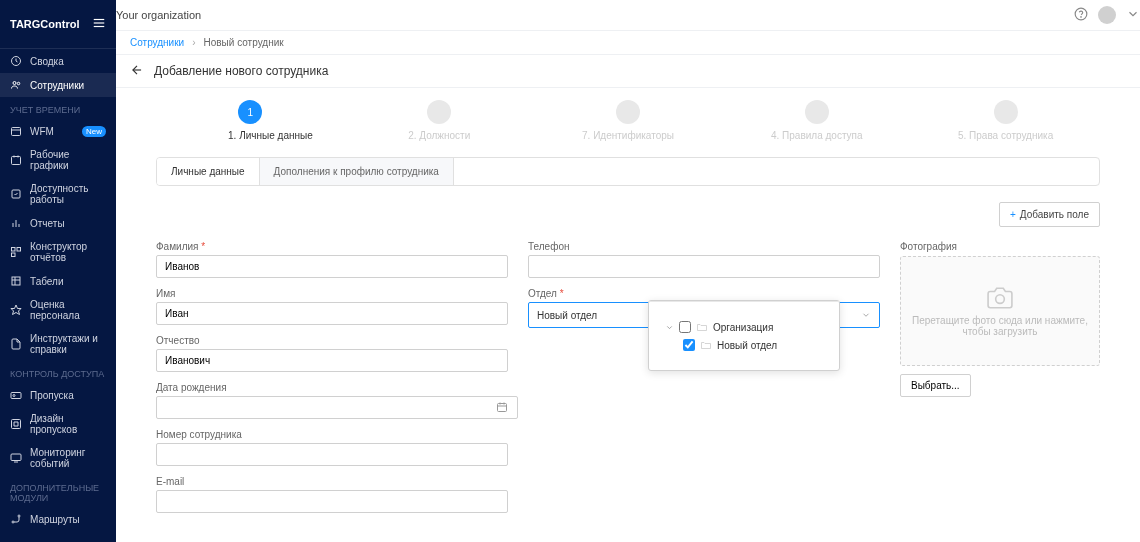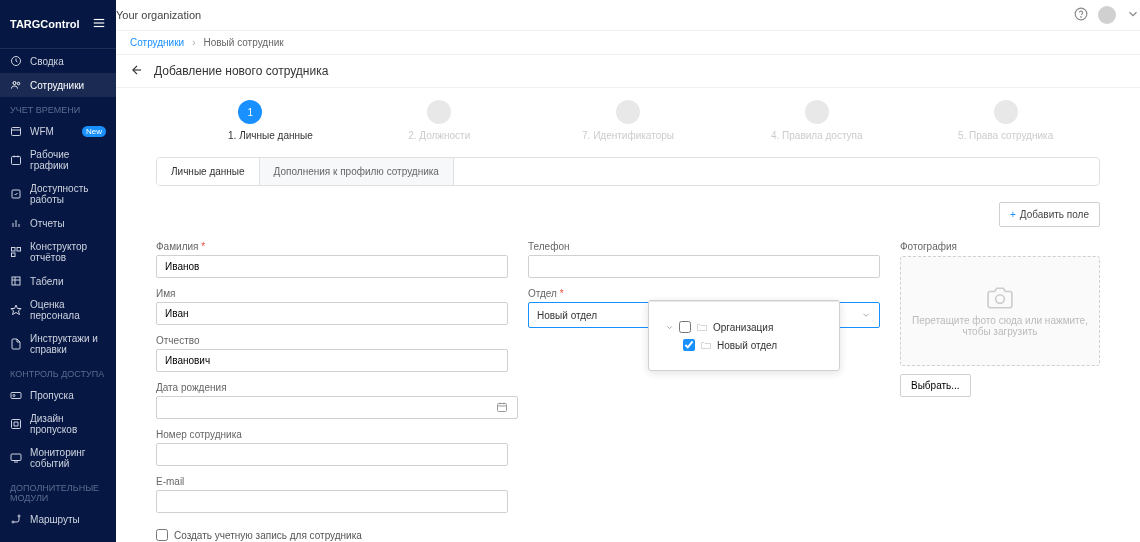--- a/index.html
+++ b/index.html
@@ -311,24 +311,20 @@
             </div>
           </div>
           <div class="field">
             <label>Номер сотрудника</label>
             <input type="text" value="" style="">
           </div>
           <div class="field">
             <label>E-mail</label>
             <input type="text" value="" style="">
           </div>
-          <div class="checkbox-row">
-            <input type="checkbox" style="">
-            <span>Создать учетную запись для сотрудника</span>
-          </div>
         </div>
 
         <div class="col">
           <div class="field">
             <label>Телефон</label>
             <input type="text" value="" style="">
           </div>
           <div class="field">
             <label><span>Отдел</span> <span class="req">*</span></label>
             <div class="select-box">

